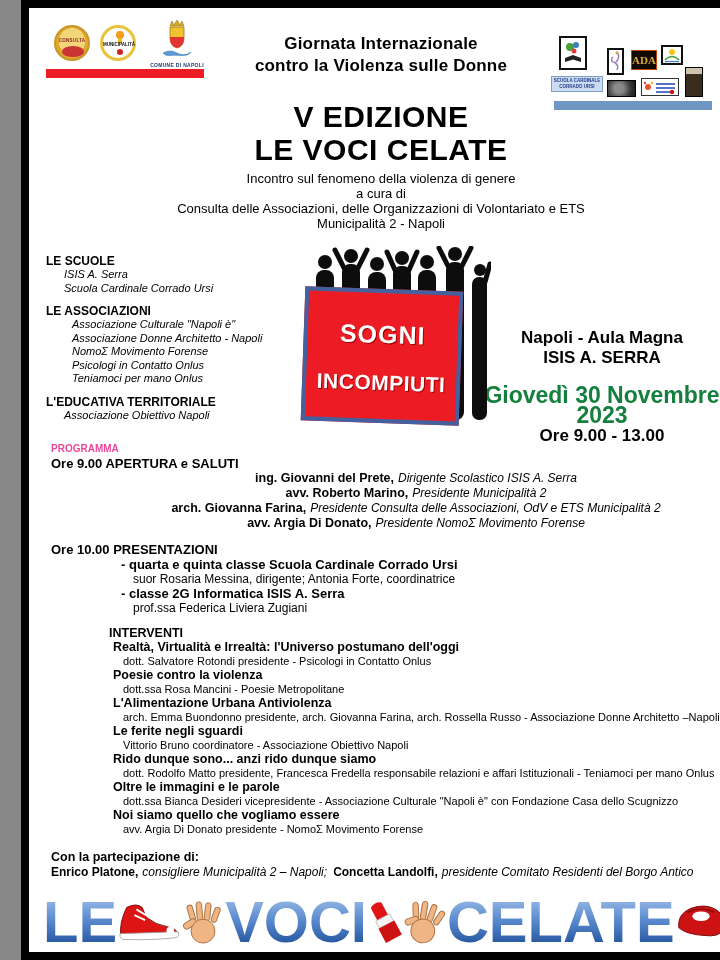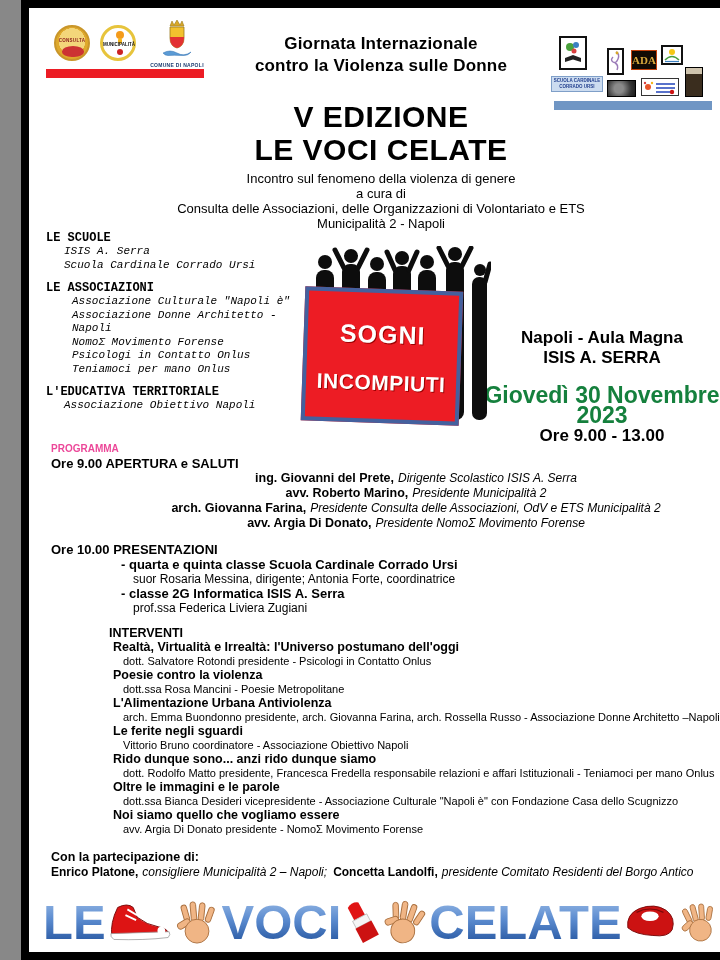--- a/index.html
+++ b/index.html
@@ -43,21 +43,21 @@
   .pl-tall{left:134px;top:31px;width:18px;height:30px;border:1px solid #000;
     background:linear-gradient(180deg,#cfc4ae 0 20%, #3a2d1e 21% 100%);}
   .blue-bar{position:absolute;left:533px;top:101px;width:158px;height:9px;background:#7096c4;}
 
   
   .main-title{position:absolute;left:0;top:100px;width:720px;text-align:center;
     font-size:30px;font-weight:800;line-height:33px;letter-spacing:.5px;}
   .subtitle{position:absolute;left:0;top:171px;width:720px;text-align:center;font-size:13px;line-height:15px;}
 
   
-  .left-col{position:absolute;left:25px;top:231px;width:260px;font-family:Liberation Mono, monospace;}
+  .left-col{position:absolute;left:25px;top:254px;width:260px;}
   .col-h{font-size:12px;font-weight:bold;line-height:14px;}
   .col-h.mt{margin-top:9px;}
   .col-i{font-size:11px;font-style:italic;line-height:13.5px;}
   .ind1{padding-left:18px;}
   .ind2{padding-left:26px;}
 
   
   .crowd{position:absolute;left:288px;top:246px;z-index:1;}
   .sign{position:absolute;left:282px;top:289px;width:158px;height:134px;background:#ed1c24;
     border:4px solid #44609e;box-sizing:border-box;transform:rotate(2deg);z-index:2;text-align:center;}
@@ -87,21 +87,21 @@
   
   .participation{position:absolute;left:30px;top:850px;width:680px;}
   .part-h{font-size:12.5px;font-weight:bold;line-height:15px;}
   .part-line{font-size:12px;line-height:15px;white-space:nowrap;}
   .part-line b{font-weight:bold;}
   .part-line i{font-style:italic;margin-left:4px;margin-right:6px;}
 
   
   .footer-banner{position:absolute;left:8px;right:8px;top:892px;height:60px;display:flex;
     align-items:center;justify-content:space-between;padding:0 14px;z-index:5;}
-  .fw{font-size:49px;font-weight:800;line-height:58px;
+  .fw{font-size:58px;font-weight:800;line-height:58px;
     background:linear-gradient(180deg,#a6c4ea 0%,#5c8cd0 45%,#24549e 90%);
     -webkit-background-clip:text;background-clip:text;color:transparent;}
   .clip{flex:0 0 auto;}
 </style>
 </head>
 <body>
 
 <div class="poster">
 
   <div class="logo-consulta">

